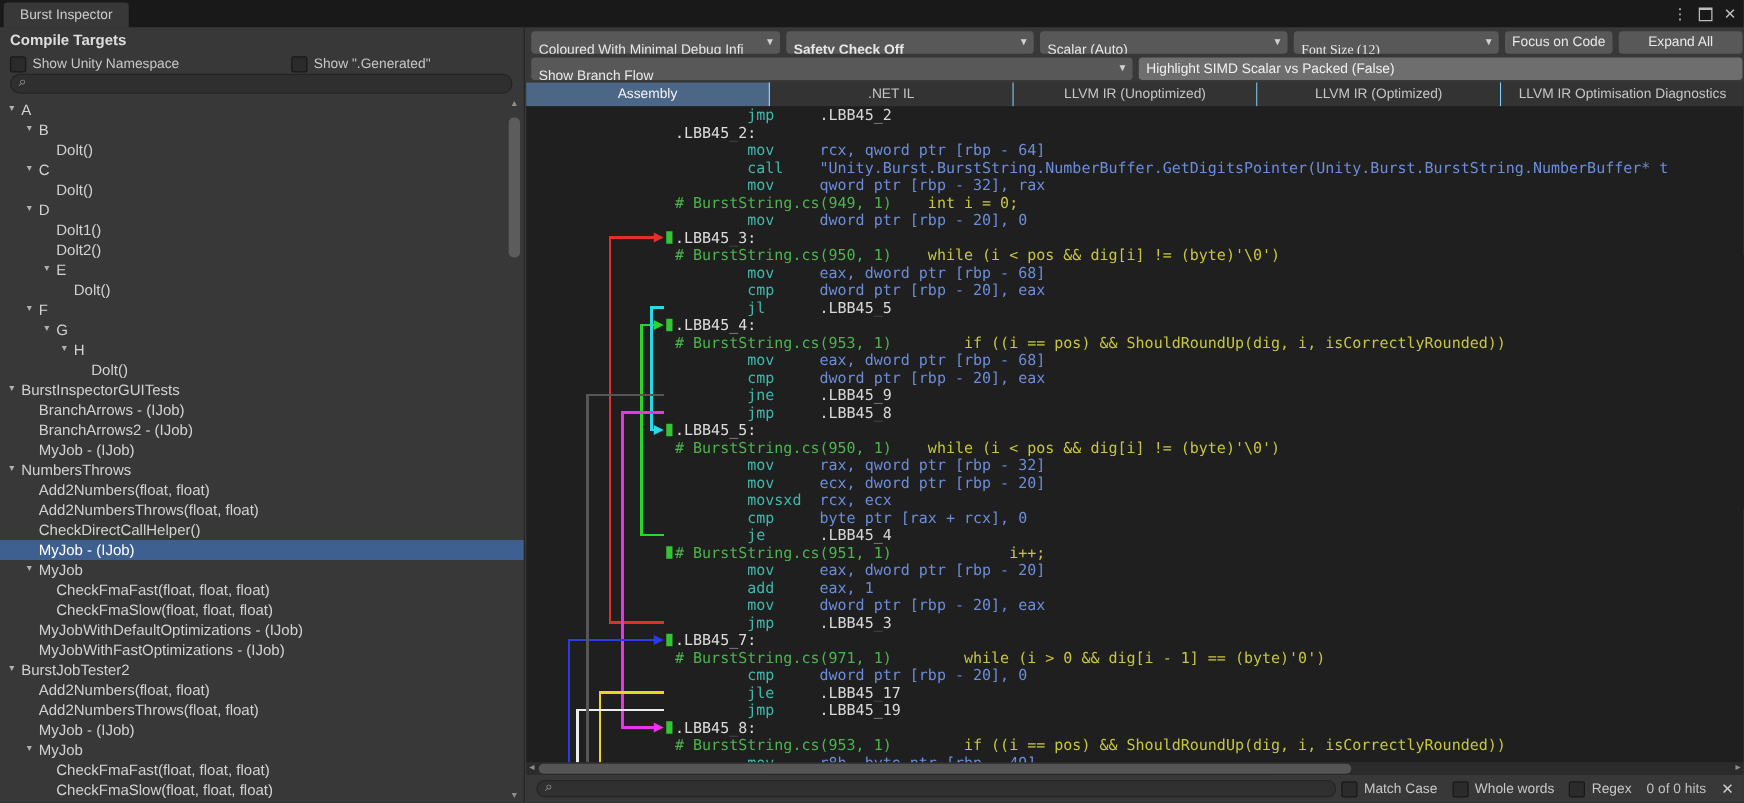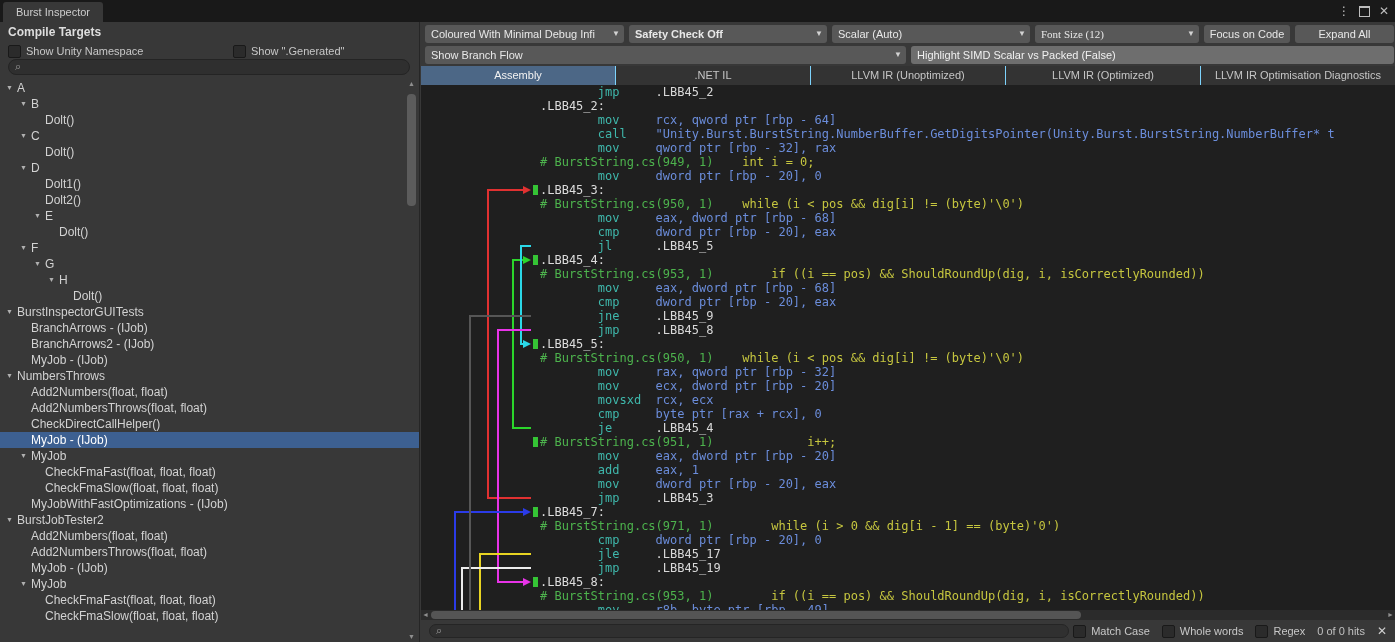--- a/index.html
+++ b/index.html
@@ -31,21 +31,21 @@
   .ts-arrow{position:absolute;left:0;width:13px;text-align:center;font-size:7px;color:#8f8f8f;}
   .ts-up{top:0;}
   .ts-down{bottom:0;}
   .ts-thumb{position:absolute;left:2px;top:14px;width:9px;height:112px;background:#5c5c5c;border-radius:4px;}
 
   
   .right-panel{position:absolute;left:421px;top:22px;right:0;bottom:0;background:#383838;}
   .toolbar1{position:absolute;left:4px;top:3px;right:1px;height:18px;display:flex;gap:5px;}
   .toolbar2{position:absolute;left:4px;top:24px;right:1px;height:18px;display:flex;gap:5px;}
   .dd,.btn{background:#585858;border-radius:3px;color:#e8e8e8;font-size:11px;line-height:18px;height:18px;
-    padding:0 16px 0 6px;box-sizing:border-box;position:relative;overflow:hidden;white-space:nowrap;}
+    padding:6px 16px 0 6px;box-sizing:border-box;position:relative;overflow:hidden;white-space:nowrap;}
   .dd .dd-arrow{position:absolute;right:4px;top:0;font-size:8px;color:#d2d2d2;}
   .btn{text-align:center;padding:0 4px;}
   .w1{width:199px;}.w2{width:198px;font-weight:bold;}.w3{width:198px;}.w4{width:164px;font-family:Liberation Serif, serif;}.w5{width:86px;}.w6{flex:1;}
   .wa{width:481px;}.wb{flex:1;background:#6e6e6e;color:#f0f0f0;text-align:left;padding:0 6px;}
 
   .tabs{position:absolute;left:0;top:44px;right:0;height:19px;display:flex;background:#282828;}
   .tab{flex:1;background:#333333;color:#c6c6c6;font-size:11px;line-height:19px;text-align:center;
     border-right:1px solid #7dd3fc;overflow:hidden;white-space:nowrap;box-sizing:border-box;}
   .tab.active{background:#4c6786;color:#f2f2f2;}
   .tab:last-child{border-right:none;}
@@ -204,20 +204,24 @@
           <span class="tri">▼</span>
           <span>MyJob</span>
         </div>
         <div class="tree-row" style="padding-left: 34px;">
           <span class="tri"></span>
           <span>CheckFmaFast(float, float, float)</span>
         </div>
         <div class="tree-row" style="padding-left: 34px;">
           <span class="tri"></span>
           <span>CheckFmaSlow(float, float, float)</span>
+        </div>
+        <div class="tree-row" style="padding-left: 20px;">
+          <span class="tri"></span>
+          <span>MyJobWithDefaultOptimizations - (IJob)</span>
         </div>
         <div class="tree-row" style="padding-left: 20px;">
           <span class="tri"></span>
           <span>MyJobWithFastOptimizations - (IJob)</span>
         </div>
         <div class="tree-row" style="padding-left: 6px;">
           <span class="tri">▼</span>
           <span>BurstJobTester2</span>
         </div>
         <div class="tree-row" style="padding-left: 20px;">

